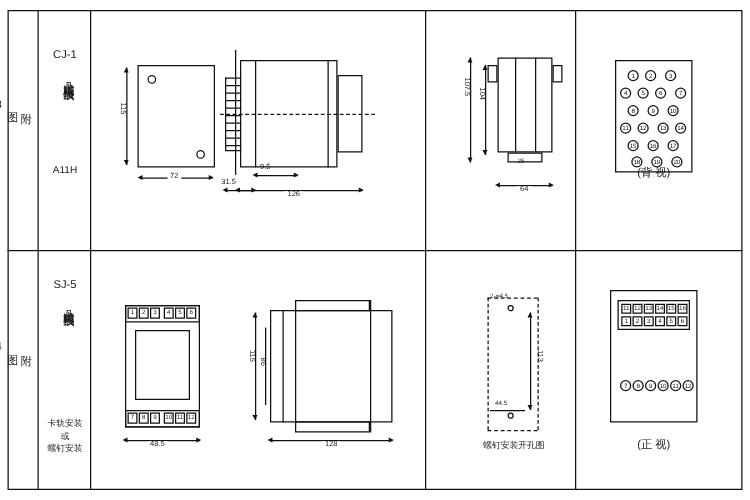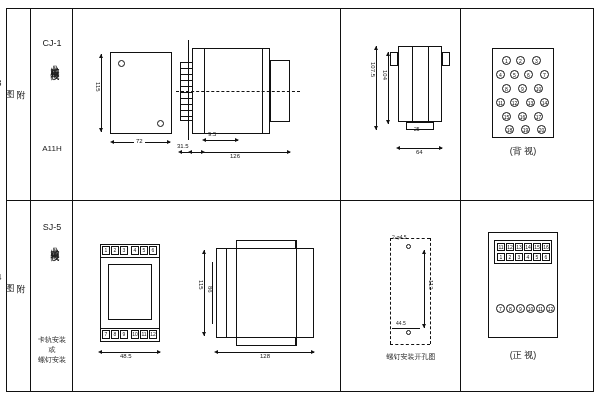--- a/index.html
+++ b/index.html
@@ -59,21 +59,21 @@
   <div class="vline" style="left:460px;top:8px;height:384px;"></div>
 
   <div class="hline" style="left:6px;top:200px;width:588px;"></div>
 
   <div class="vtext" style="left:12px;top:78px;width:14px;">附
 图
 3</div>
 
   <div class="ctext" style="left:34px;top:38px;width:36px;font-size:9px;">CJ-1</div>
   <div class="vtext" style="left:44px;top:58px;width:16px;">凸出式板后接线</div>
-  <div class="ctext" style="left:34px;top:144px;width:36px;font-size:8px;">A11H</div>
+  <div class="ctext" style="left:34px;top:131px;width:36px;font-size:8px;">A11H</div>
 
   <div class="rect" style="left:110px;top:52px;width:62px;height:82px;"></div>
   <div class="circ" style="left:118px;top:60px;width:7px;height:7px;"></div>
   <div class="circ" style="left:157px;top:120px;width:7px;height:7px;"></div>
 
   <div class="dimv" style="left:101px;top:54px;height:78px;"></div>
   <div class="arrowU" style="left:99px;top:54px;"></div>
   <div class="arrowD" style="left:99px;top:128px;"></div>
   <div class="vdim" style="left:94px;top:82px;">115</div>
 
@@ -164,21 +164,21 @@
   <div class="pin" style="left:540px;top:98px;width:9px;height:9px;">14</div>
 
   <div class="pin" style="left:502px;top:112px;width:9px;height:9px;">15</div>
   <div class="pin" style="left:518px;top:112px;width:9px;height:9px;">16</div>
   <div class="pin" style="left:534px;top:112px;width:9px;height:9px;">17</div>
 
   <div class="pin" style="left:505px;top:125px;width:9px;height:9px;">18</div>
   <div class="pin" style="left:521px;top:125px;width:9px;height:9px;">19</div>
   <div class="pin" style="left:537px;top:125px;width:9px;height:9px;">20</div>
 
-  <div class="ctext" style="left:492px;top:146px;width:62px;font-size:9px;">(背 视)</div>
+  <div class="ctext" style="left:492px;top:133px;width:62px;font-size:9px;">(背 视)</div>
 
   <div class="vtext" style="left:12px;top:272px;width:14px;">附
 图
 4</div>
 
   <div class="ctext" style="left:34px;top:222px;width:36px;font-size:9px;">SJ-5</div>
   <div class="vtext" style="left:44px;top:240px;width:16px;">凸出式前接线</div>
   <div class="ctext" style="left:32px;top:335px;width:40px;font-size:7px;">卡轨安装
 或
 螺钉安装</div>

